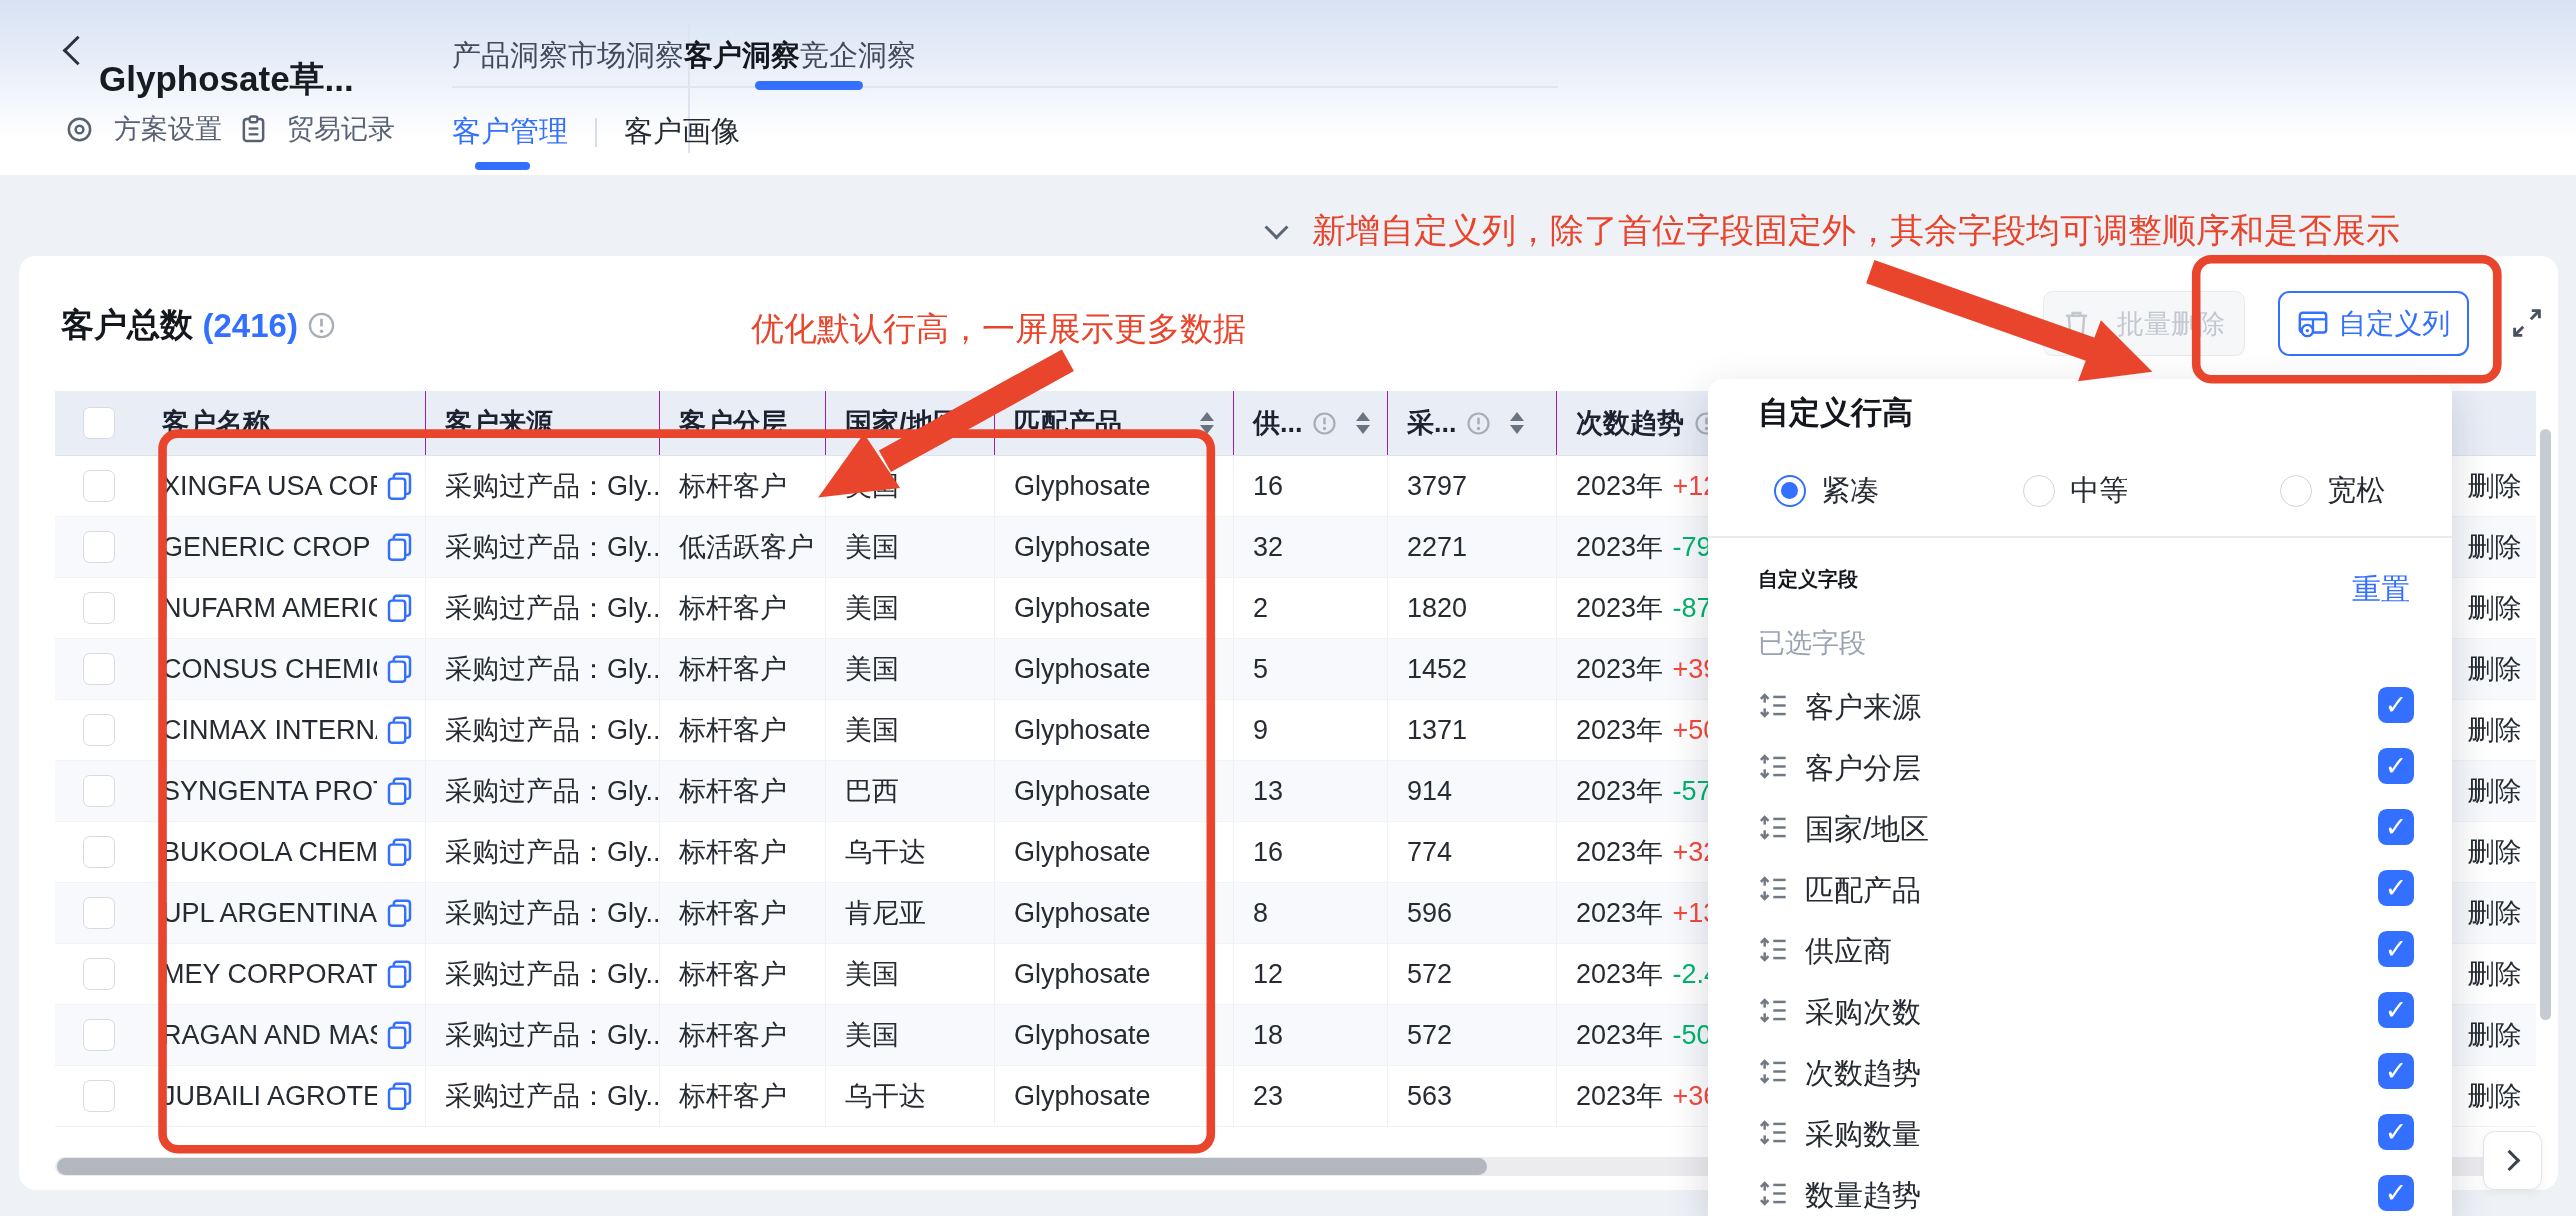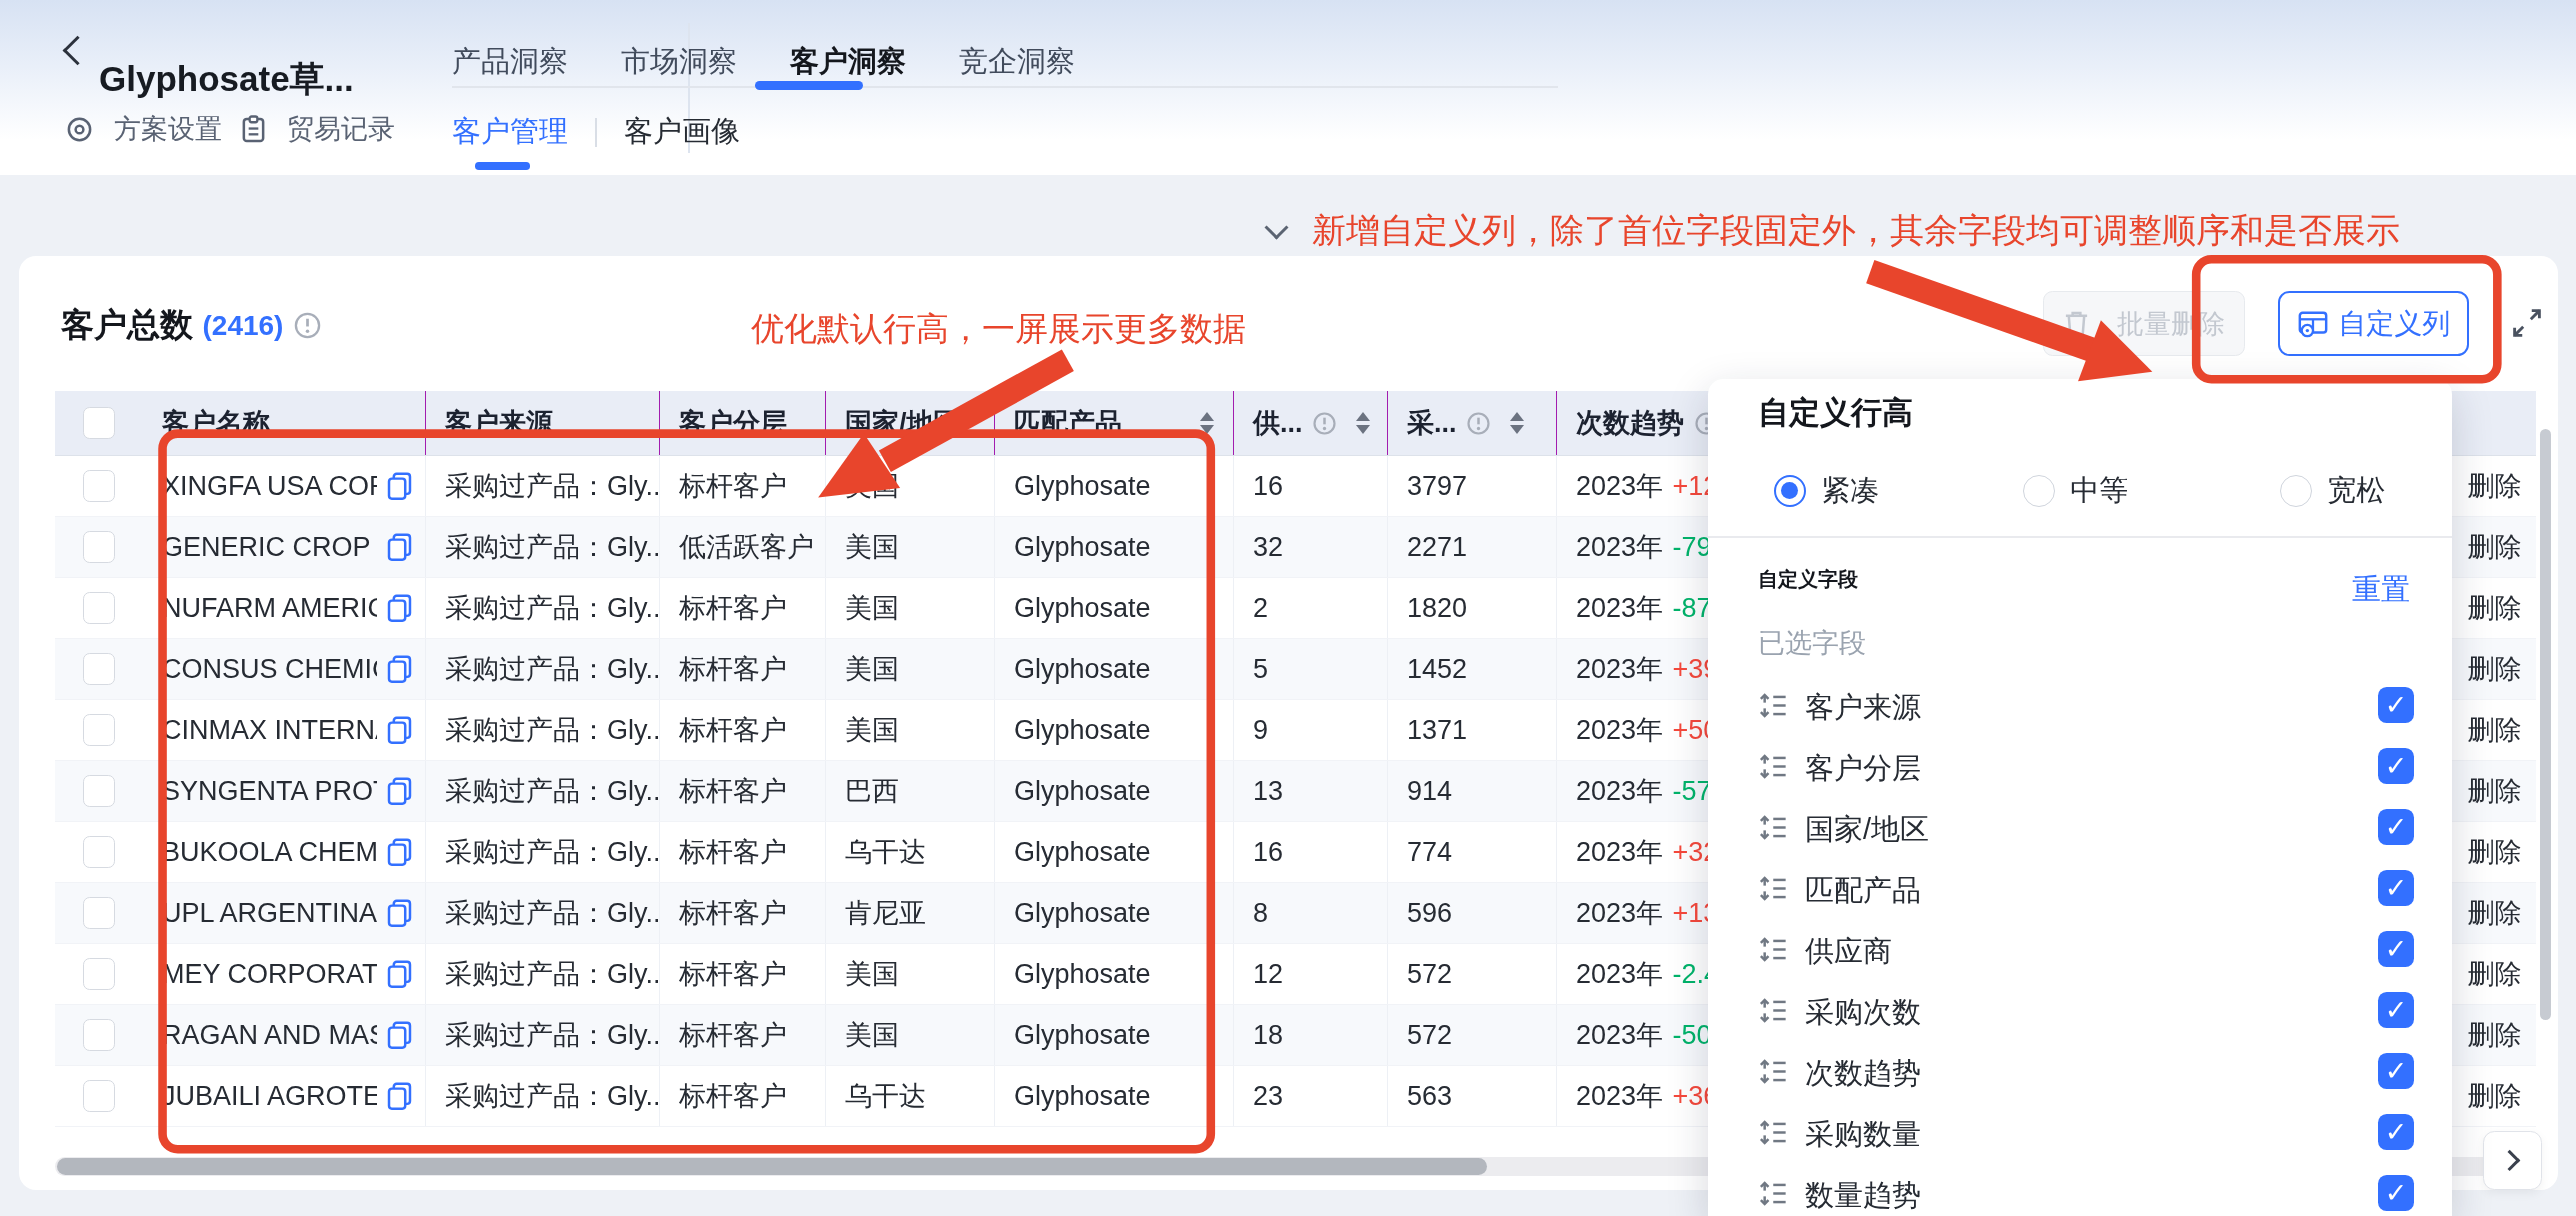--- a/index.html
+++ b/index.html
@@ -9,41 +9,41 @@
 
   
   .hdr { position:absolute; left:0; top:0; width:2576px; height:175px;
          background:linear-gradient(180deg,#d7e2f3 0%,#e9eff9 38%,#ffffff 80%,#ffffff 100%); }
   .back { position:absolute; left:67px; top:40px; width:21px; height:21px;
           border-left:3.8px solid #2b313c; border-bottom:3.8px solid #2b313c; transform:rotate(45deg); }
   .hdr-title { position:absolute; left:99px; top:36px; font-size:35px; font-weight:bold; color:#171b22;margin-top:20px; }
   .hdr-div { position:absolute; left:688px; top:23px; width:1.9px; height:130px; background:#dde4ef; }
   .hdr-sub { position:absolute; top:111px; display:flex; align-items:center; gap:20px; font-size:27px; color:#596273; }
   .hdr-sub svg { display:block; }
-  .tabs { position:absolute; left:452px; top:42px; display:flex; gap:53px; font-size:29px; color:#414b5c; }
+  .tabs { position:absolute; left:452px; top:36px; display:flex; font-size:29px; color:#414b5c; }
   .tab.active { color:#14171d; font-weight:bold; }
   .tab-track { position:absolute; left:452px; top:86px; width:1106px; height:1.9px; background:#e1e5ec; }
   .tab-ink { position:absolute; left:755px; top:81px; width:108px; height:8.6px; background:#3370ff; border-radius:4.8px; }
   .subtabs { position:absolute; left:452px; top:112px; display:flex; align-items:center; font-size:29px;font-family:Liberation Serif, serif; }
   .subtab-div { width:1.9px; height:29px; background:#d9dee6; margin:0 27px; }
   .subtab.active { color:#3370ff; }
   .subtab-ink { position:absolute; left:475px; top:162px; width:55px; height:7.6px; background:#3370ff; border-radius:3.8px; }
 
   
   .note-chevron { position:absolute; left:1268px; top:219px; width:17px; height:17px;
           border-left:3.8px solid #5b6472; border-bottom:3.8px solid #5b6472; transform:rotate(-45deg); }
   .note-top { position:absolute; left:1312px; top:208px; font-size:34px; color:#e8452c; }
 
   
   .card { position:absolute; left:19px; top:256px; width:2539px; height:934px; background:#fff; border-radius:17px; }
 
   
   .tb-title { position:absolute; left:61px; top:303px; display:flex; align-items:center; gap:9.5px; }
   .tb-title .t1 { font-size:33px; font-weight:bold; color:#14171d; }
-  .tb-title .t2 { font-size:28px; font-weight:bold; color:#3370ff; }
+  .tb-title .t2 { font-size:33px; font-weight:bold; color:#3370ff; }
   .note-mid { position:absolute; left:751px; top:307px; font-size:33px; color:#e8452c; }
   .search { position:absolute; left:1471px; top:289px; width:540px; height:69px; background:#fff;
             border:1.9px solid #dde0e6; border-radius:9.5px; display:flex; align-items:center; padding:0 21px; }
   .search input { flex:1; border:none; outline:none; font-size:27px; color:#262b33; font-family:inherit; background:transparent; }
   .search input::placeholder { color:#b9c0cb; }
   .btn-del { position:absolute; left:2043px; top:291px; width:202px; height:65px; background:#f6f7f9;
              border:1.9px solid #e7eaee; border-radius:9.5px; display:flex; align-items:center; justify-content:center;
              gap:27px; font-size:27px; color:#c3c8d0; }
   .btn-cols { position:absolute; left:2278px; top:291px; width:191px; height:65px; background:#fff;
               border:2.9px solid #3370ff; border-radius:11.4px; display:flex; align-items:center; justify-content:center;

